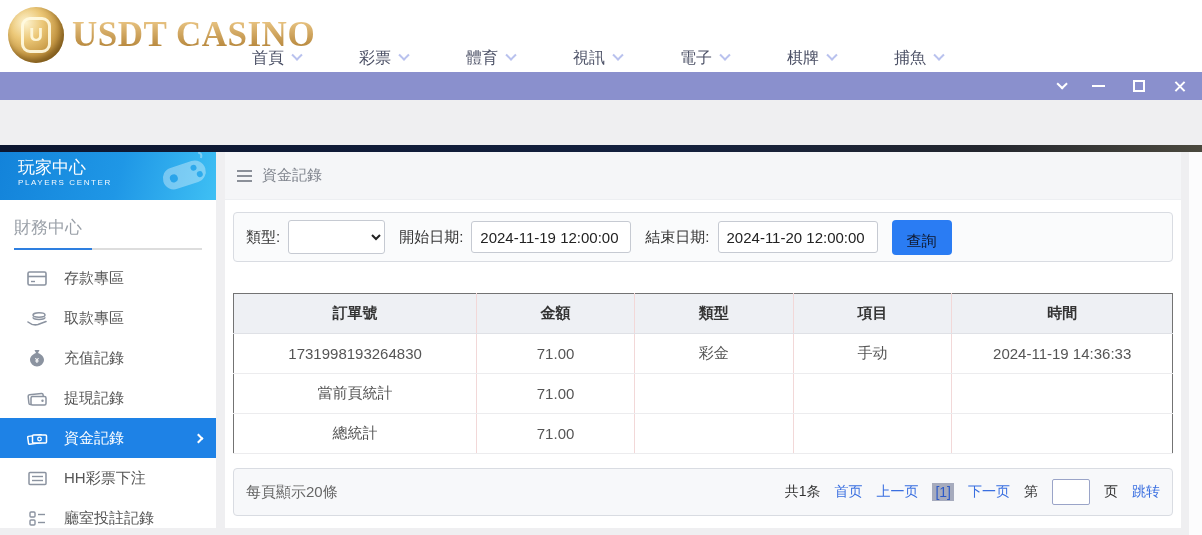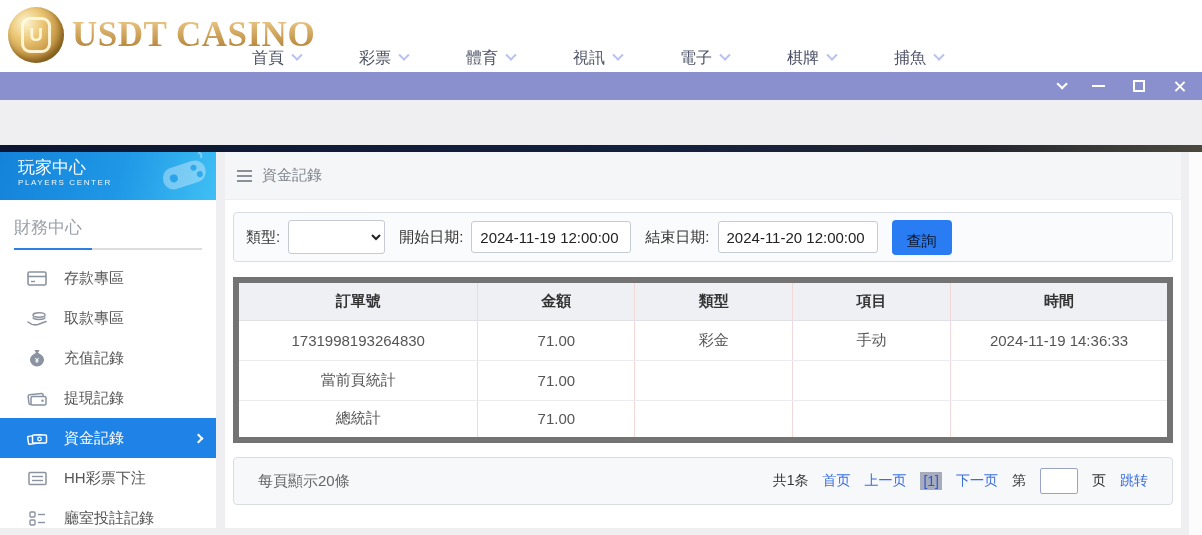--- a/index.html
+++ b/index.html
@@ -88,35 +88,35 @@
 
   .filter-bar {
     height:50px; border:1px solid #d9dce2; background:#fafbfc; border-radius:4px;
     display:flex; align-items:center; padding:0 12px; font-size:15px; color:#333;
   }
   .filter-bar label { margin-right:8px; }
   .type-select { height:34px; width:97px; border:1px solid #c6cad2; border-radius:3px; background:#fff; font-size:14px; padding:16px 4px; color:#222; margin-right:14px; }
   .date-input { height:32px; width:160px; border:1px solid #c6cad2; border-radius:3px; font-size:15px; padding:0 8px; color:#222; margin-right:14px; }
   .search-btn { height:35px; padding:12px 15px; background:#2a7cf3; color:#0f172a; border:none; border-radius:4px; font-size:15px; cursor:pointer; }
 
-  table.records { width:100%; margin-top:15px; border-collapse:collapse; table-layout:fixed; border:6px solid #737373; }
+  table.records { width:100%; margin-top:31px; border-collapse:collapse; table-layout:fixed; border:1px solid #737373; }
   .records th {
     height:40px; background:#eef0f4; color:#333; font-size:15px; font-weight:bold;
     border-left:1px solid #f2d8d8; border-bottom:1px solid #dfe1e6;
   }
   .records td {
     height:40px; background:#fff; color:#555; font-size:15px; text-align:center;
     border-left:1px solid #f2d8d8; border-bottom:1px solid #ececee;
   }
   .records th:first-child,.records td:first-child { border-left:none; }
   .col-order{width:25.9%}.col-amount{width:16.8%}.col-type{width:16.9%}.col-item{width:16.9%}.col-time{width:23.5%}
 
   .pagination {
     margin-top:14px; height:48px; background:#f7f8fa; border:1px solid #d9dce2; border-radius:4px;
-    display:flex; align-items:center; justify-content:space-between; padding:0 24px;
+    display:flex; align-items:center; justify-content:space-between; padding:0 12px;
   }
   .page-size { color:#666; font-size:15px; }
   .pager { display:flex; align-items:center; gap:14px; font-size:14px; }
   .pager .total { color:#333; }
   .page-link { color:#3a6fe0; cursor:pointer; text-decoration:none; }
   .current-page { background:#a6abbd; color:#2b59c8; padding:1px 3px; line-height:16px; cursor:default; }
   .jump-text { color:#333; }
   .jump-input { width:38px; height:26px; border:1px solid #9aa4c8; border-radius:2px; background:#fff; text-align:center; font-size:14px; }
 
   .right-track { position:absolute; top:152px; left:1189px; width:13px; height:383px; background:#fcfcfd; }

